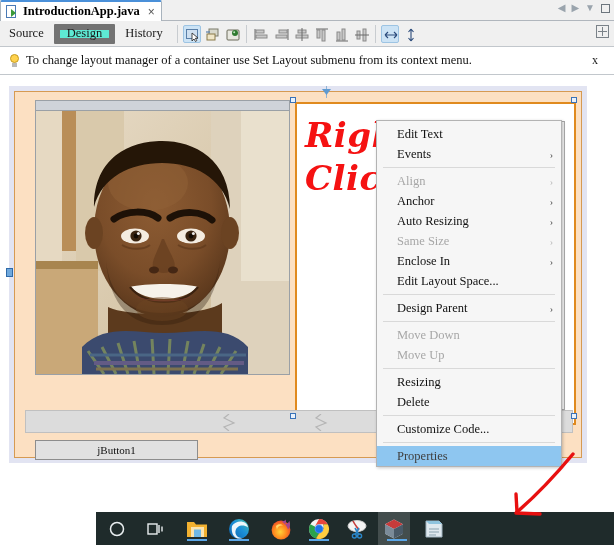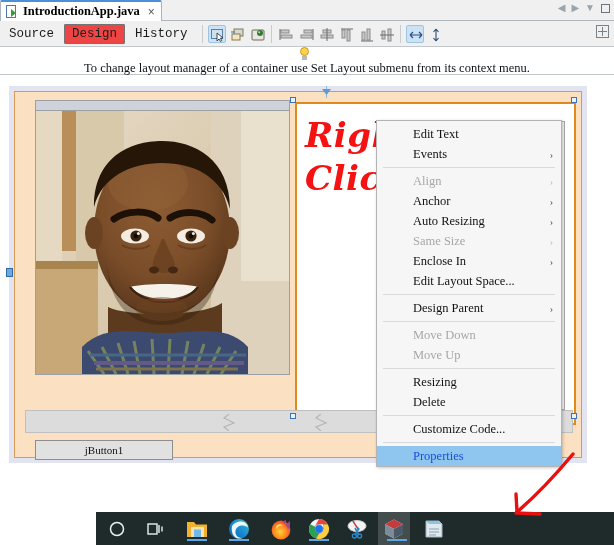--- a/index.html
+++ b/index.html
@@ -106,25 +106,25 @@
     height: 20px;
     padding: 0 7px;
     margin: 5px 1px;
     display: flex;
     align-items: center;
     font-size: 12.5px;
     color: #1a1a1a;
     border: 1px solid transparent;
     box-sizing: border-box;
     border-radius: 1px;
-    font-family: Liberation Mono, monospace;
+    font-family: Liberation Serif, serif;
   }
   .vtab.active {
-    background: #ef4444;
-    border: 1px solid #737373;
+    background: #5eead4;
+    border: 6px solid #737373;
   }
   .tbsep {
     width: 1px; height: 18px;
     background: #c8ccd0;
     margin: 0 5px;
   }
   .tbgroup { display: flex; align-items: center; gap: 2px; }
   .tbicon {
     width: 18px; height: 18px;
     position: relative;
@@ -152,21 +152,20 @@
   .hintbar {
     position: absolute;
     left: 0; top: 47px;
     width: 614px; height: 28px;
     background: #ffffff;
     border-bottom: 1px solid #c2c7cc;
     box-sizing: border-box;
     display: flex;
     align-items: center;
     padding: 0 8px;
-    flex-direction: column;
   }
   .bulb {
     width: 12px; height: 14px;
     position: relative;
     margin-right: 6px;
     flex: 0 0 auto;
   }
   .bulb .glass {
     position: absolute; left: 2px; top: 0;
     width: 9px; height: 9px;
@@ -322,29 +321,29 @@
     border: 1px solid #b3b3b3;
     box-shadow: 1px 1px 3px rgba(0,0,0,0.22);
     box-sizing: border-box;
     padding: 3px 0 0 0;
     z-index: 40;
   }
   .mi {
     height: 20px;
     display: flex;
     align-items: center;
-    padding: 0 8px 0 36px;
+    padding: 0 8px 0 20px;
     font-size: 12.5px;
     color: #111;
     position: relative;
     white-space: nowrap;
     font-family: "Liberation Serif", serif;
   }
   .mi.disabled { color: #a7a7a7; }
-  .mi.sel { background: #8ec6f0; color: #1d4ed8; }
+  .mi.sel { background: #8ec6f0; color: #404040; }
   .mi .sub {
     position: absolute;
     right: 8px; top: 50%;
     transform: translateY(-50%);
     font-size: 10px;
     color: #555;
   }
   .mi.disabled .sub { color: #bdbdbd; }
   .msep {
     height: 1px;
@@ -616,21 +615,21 @@
             <path d="M7 0 L2 4 L12 9 L2 13 L7 17" stroke="#b5b5b5" stroke-width="1.2" fill="none"></path>
           </svg>
         <svg class="zig" style="left:382px" viewBox="0 0 14 17">
             <path d="M7 0 L2 4 L12 9 L2 13 L7 17" stroke="#b5b5b5" stroke-width="1.2" fill="none"></path>
           </svg>
         <svg class="zig" style="left:481px" viewBox="0 0 14 17">
             <path d="M7 0 L2 4 L12 9 L2 13 L7 17" stroke="#b5b5b5" stroke-width="1.2" fill="none"></path>
           </svg>
       </div>
 
-      <div class="jbtn" style="left:20px; top:348px; width:138px;text-align:center;">jButton1</div>
+      <div class="jbtn" style="left:20px; top:348px; width:163px;text-align:center;">jButton1</div>
     </div>
 
     <div class="handle" style="left:281px; top:11px;"></div>
     <div class="handle" style="left:562px; top:11px;"></div>
     <div class="handle" style="left:281px; top:327px;"></div>
     <div class="handle" style="left:562px; top:327px;"></div>
 
     <div class="guide" style="left:317px; top:0px; width:1px; height:12px;"></div>
     <svg style="position:absolute; left:313px; top:3px;" width="9" height="7">
       <path d="M0 0 L9 0 L4.5 6 Z" fill="#5f9ad0"></path>

